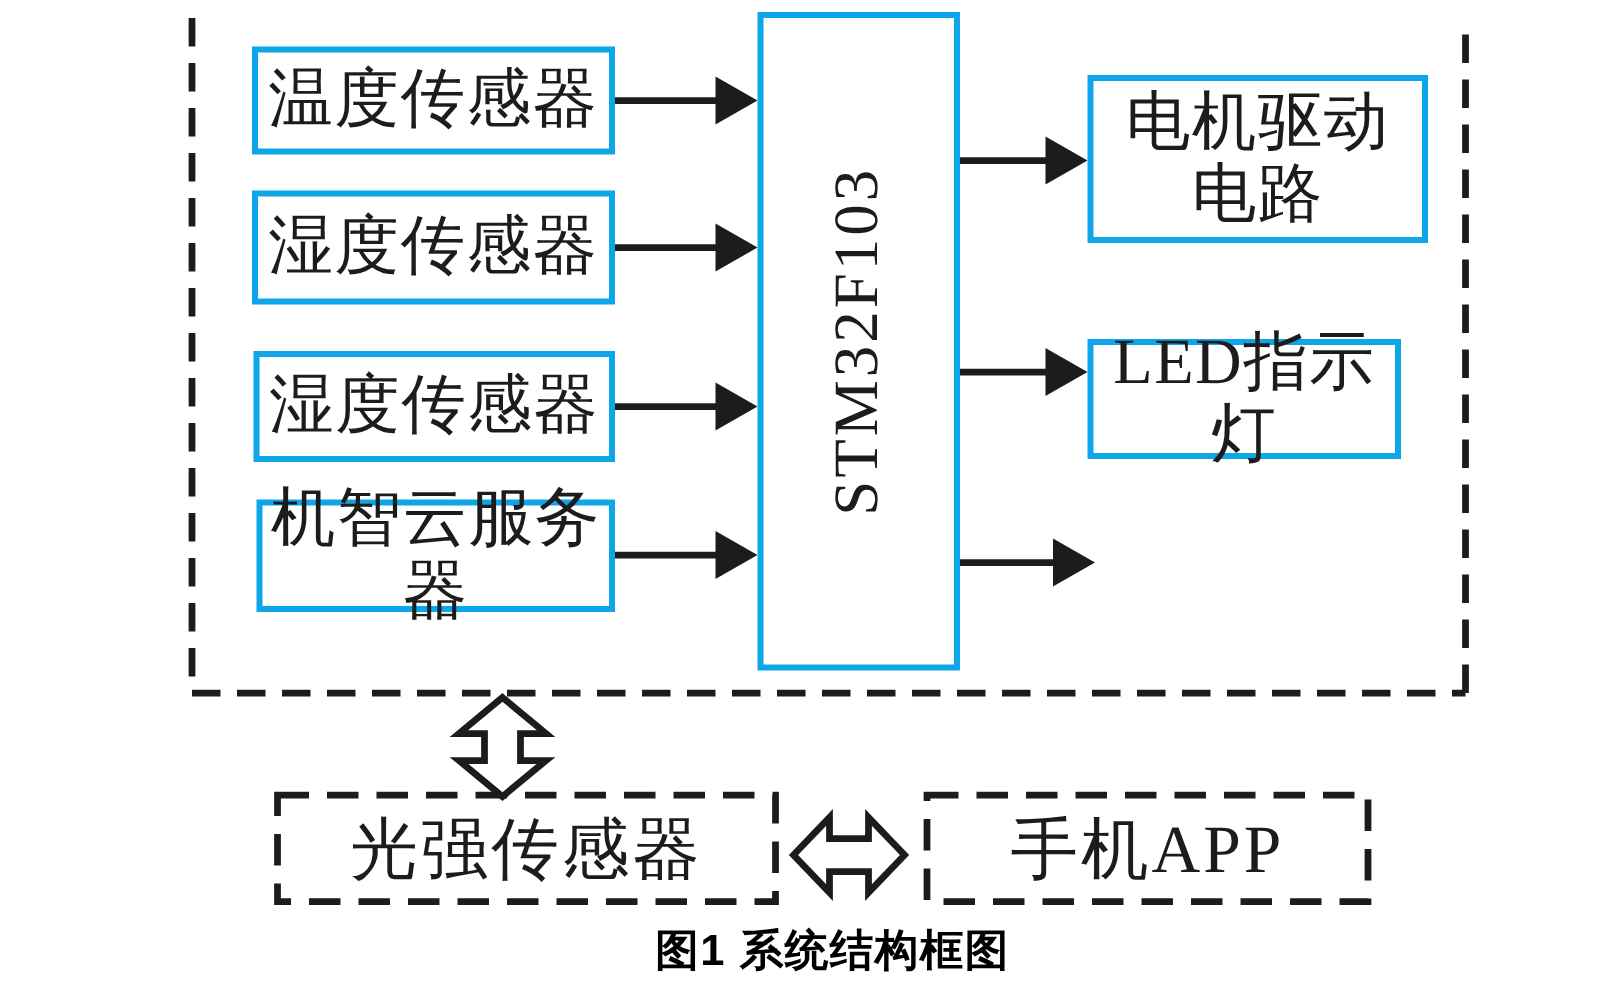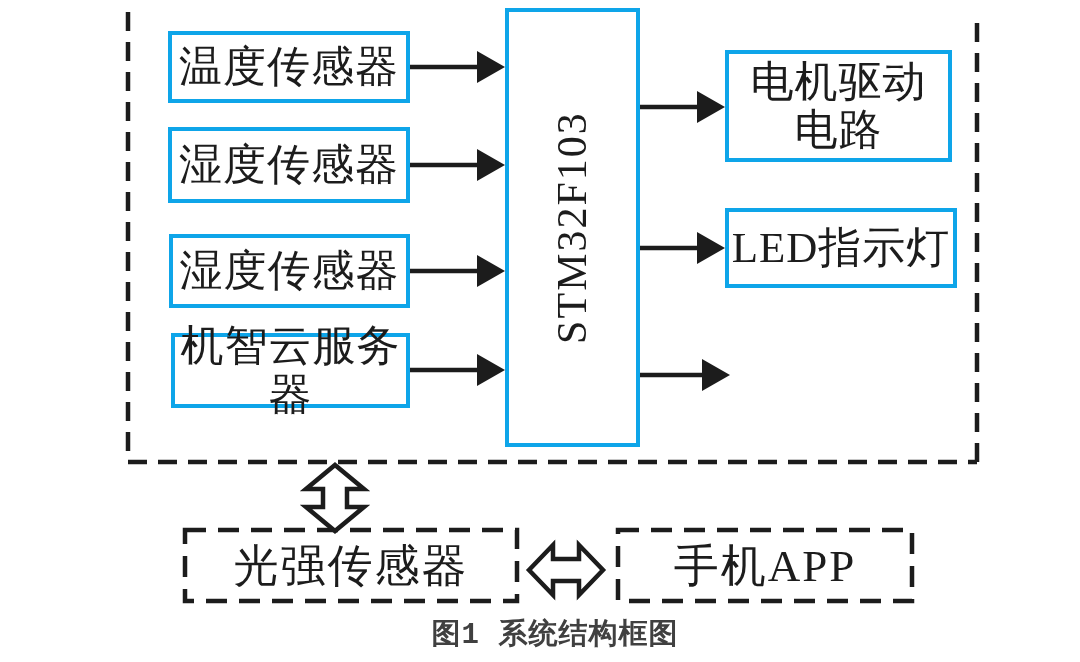--- a/index.html
+++ b/index.html
@@ -20,22 +20,22 @@
   .mcu .rot{
     transform:rotate(-90deg);white-space:nowrap;font-size:42px;letter-spacing:2px;font-weight:500;
   }
   .ghost{
     position:absolute;box-sizing:border-box;background:transparent;border:none;
     display:flex;align-items:center;justify-content:center;text-align:center;
     font-size:45px;letter-spacing:2px;
   }
   .caption{
     position:absolute;left:350px;top:614px;width:410px;text-align:center;
-    font-family:Liberation Mono, monospace;font-weight:bold;
-    font-size:29px;color:#404040;letter-spacing:1px;
+    font-family:Liberation Sans, sans-serif;font-weight:bold;
+    font-size:29px;color:#000000;letter-spacing:1px;
   }
 </style>
 </head>
 <body>
 
 <div id="stage">
 
   <svg class="layer" viewBox="0 0 1080 662" fill="none" stroke="#1c1c1c">
 
     <g stroke-width="4.5" stroke-dasharray="19 11">
@@ -97,21 +97,21 @@
   </div>
 
   <div class="box mcu" style="left:505px;top:8px;width:135px;height:439px;">
     <span class="rot">STM32F103</span>
   </div>
 
   <div class="box out" style="left:725px;top:50px;width:227px;height:112px;">
     <span>电机驱动</span>
     <span>电路</span>
   </div>
-  <div class="box out" style="left:725px;top:208px;width:232px;height:80px;">
+  <div class="box out" style="left:725px;top:226px;width:209px;height:80px;">
     <span>LED指示灯</span>
   </div>
 
   <div class="ghost" style="left:185px;top:530px;width:332px;height:71px;">
     <span>光强传感器</span>
   </div>
   <div class="ghost" style="left:618px;top:530px;width:294px;height:71px;">
     <span>手机APP</span>
   </div>
 

